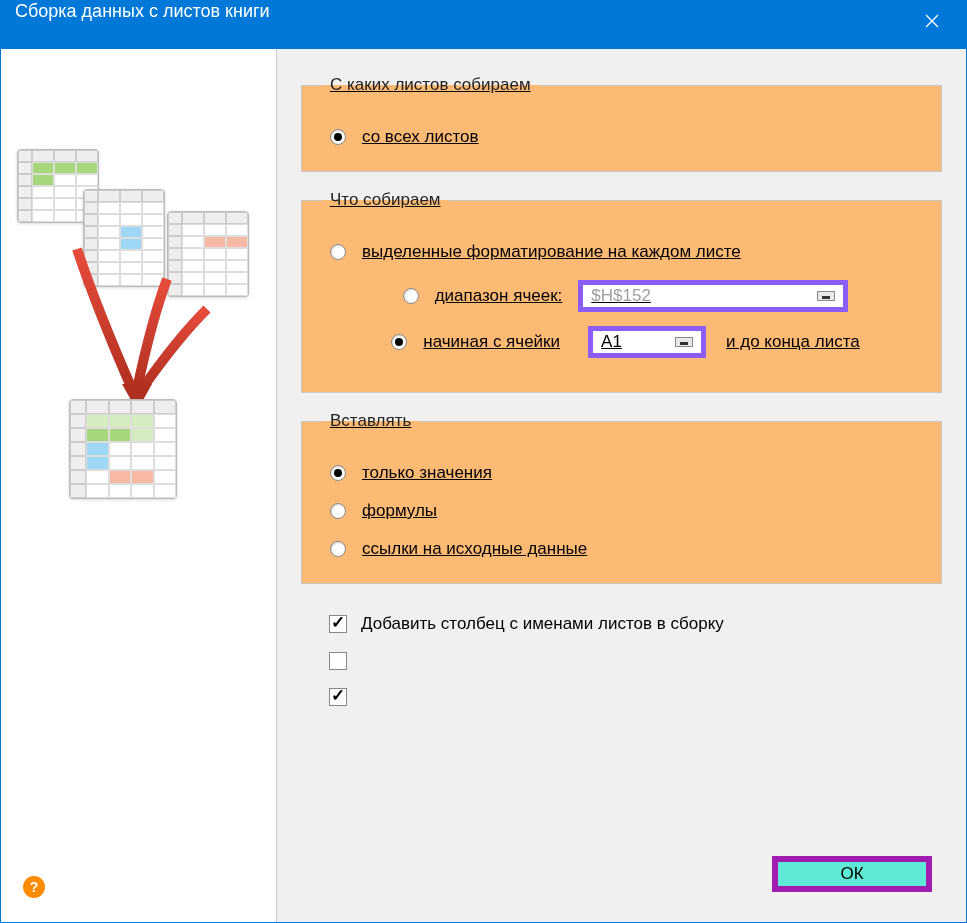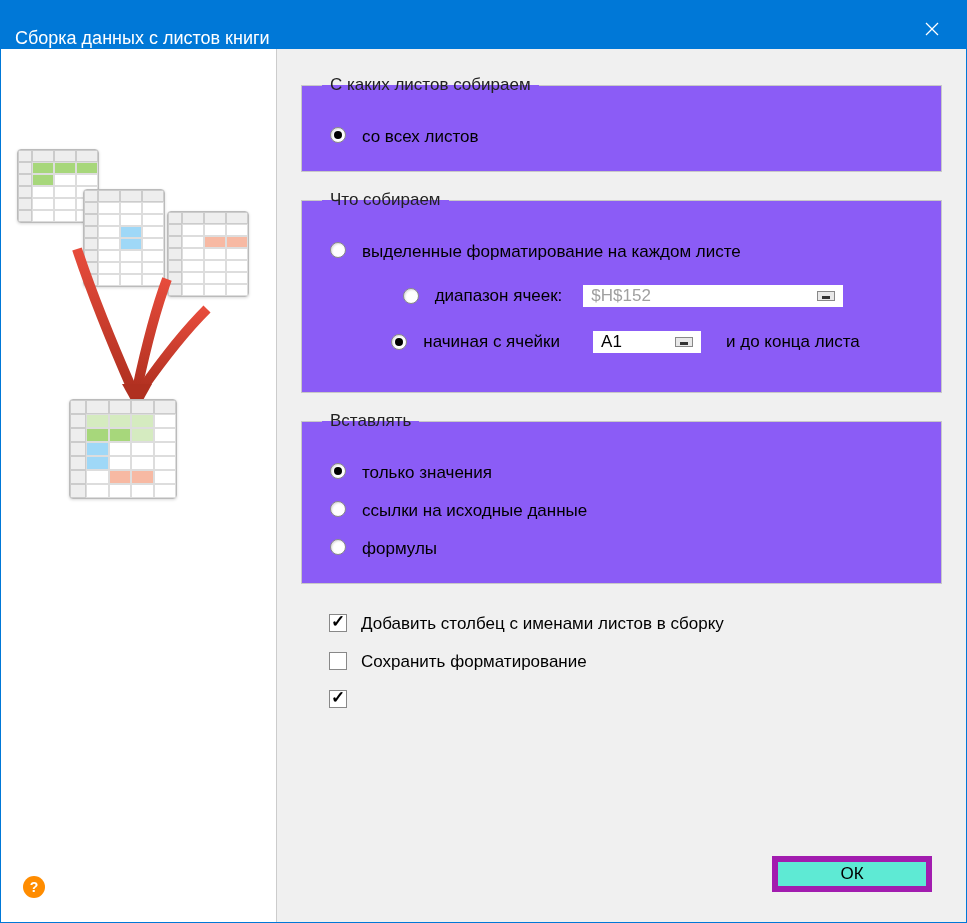--- a/index.html
+++ b/index.html
@@ -11,21 +11,21 @@
     width: 967px;
     height: 923px;
     overflow: hidden;
     border: 1px solid #0078d7;
   }
   .titlebar {
     background: #0078d7;
     color: #fff;
     height: 48px;
     display: flex;
-    align-items: flex-end;
+    align-items: flex-start;
     padding: 0 14px;
     justify-content: space-between;
   }
   .titlebar .title { font-size: 18px; }
   .titlebar .close {
     width: 40px; height: 40px;
     display: flex; align-items: center; justify-content: center;
     cursor: pointer;
   }
   .content {
@@ -42,30 +42,31 @@
   .main {
     flex: 1;
     background: #f0f0f0;
     padding: 18px 24px 24px 24px;
     position: relative;
   }
   fieldset {
     border: 1px solid #c8c8c8;
     margin: 8px 0 18px 0;
     padding: 24px 20px 20px 20px;
-    background: #8b5cf6;
+    background: #fdba74;
+    text-decoration: underline;
   }
   legend {
     font-size: 17px;
     color: #222;
     padding: 0 8px;
   }
   .radio-row, .check-row {
     display: flex;
-    align-items: flex-start;
+    align-items: center;
     margin: 8px 0 18px 8px;
   }
   .radio-row:last-child, .check-row:last-child { margin-bottom: 4px; }
   .radio {
     width: 16px; height: 16px;
     border: 1px solid #888;
     border-radius: 50%;
     background: #fff;
     margin-right: 16px;
     position: relative;
@@ -406,36 +407,35 @@
     </fieldset>
 
     <fieldset>
       <legend>Вставлять</legend>
       <div class="radio-row">
         <span class="radio checked"></span>
         <span>только значения</span>
       </div>
       <div class="radio-row">
         <span class="radio"></span>
-        <span>ссылки на исходные данные</span>
+        <span>формулы</span>
       </div>
       <div class="radio-row">
         <span class="radio"></span>
-        <span>формулы</span>
+        <span>ссылки на исходные данные</span>
       </div>
     </fieldset>
 
     <div class="checks-block">
       <div class="check-row">
         <span class="checkbox checked"></span>
         <span>Добавить столбец с именами листов в сборку</span>
       </div>
       <div class="check-row">
         <span class="checkbox"></span>
-        <span>Сохранить форматирование</span>
       </div>
       <div class="check-row">
         <span class="checkbox checked"></span>
       </div>
     </div>
 
     <div class="buttons">
       <div class="btn">ОК</div>
     </div>
 

